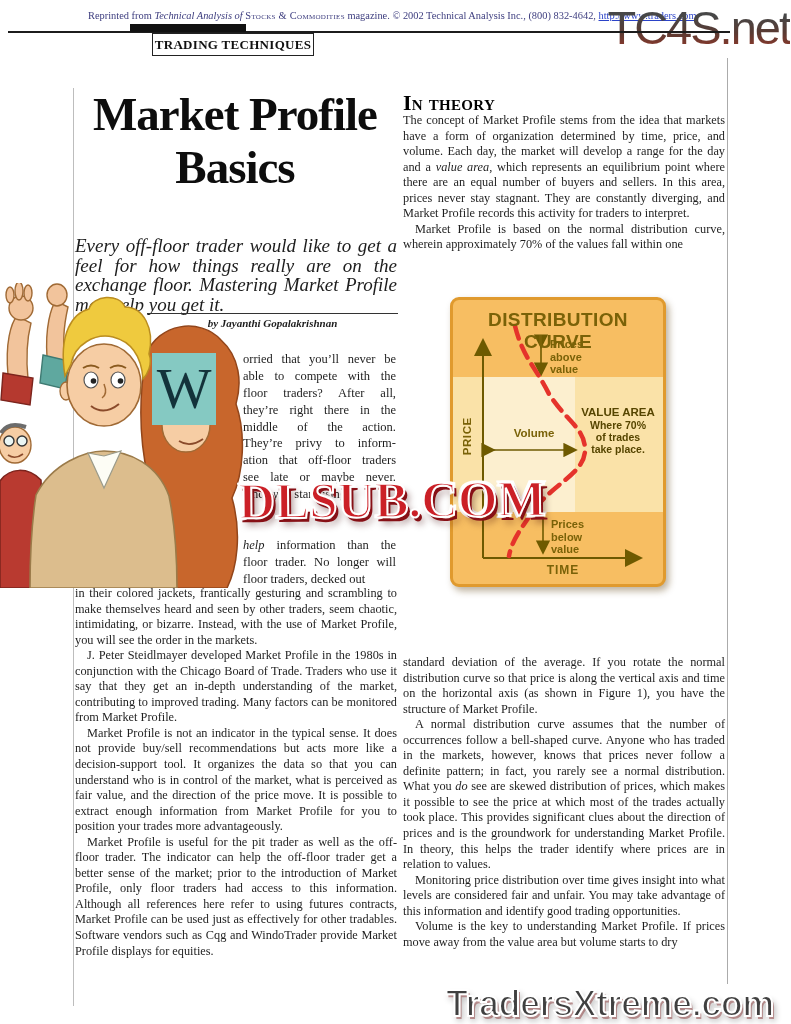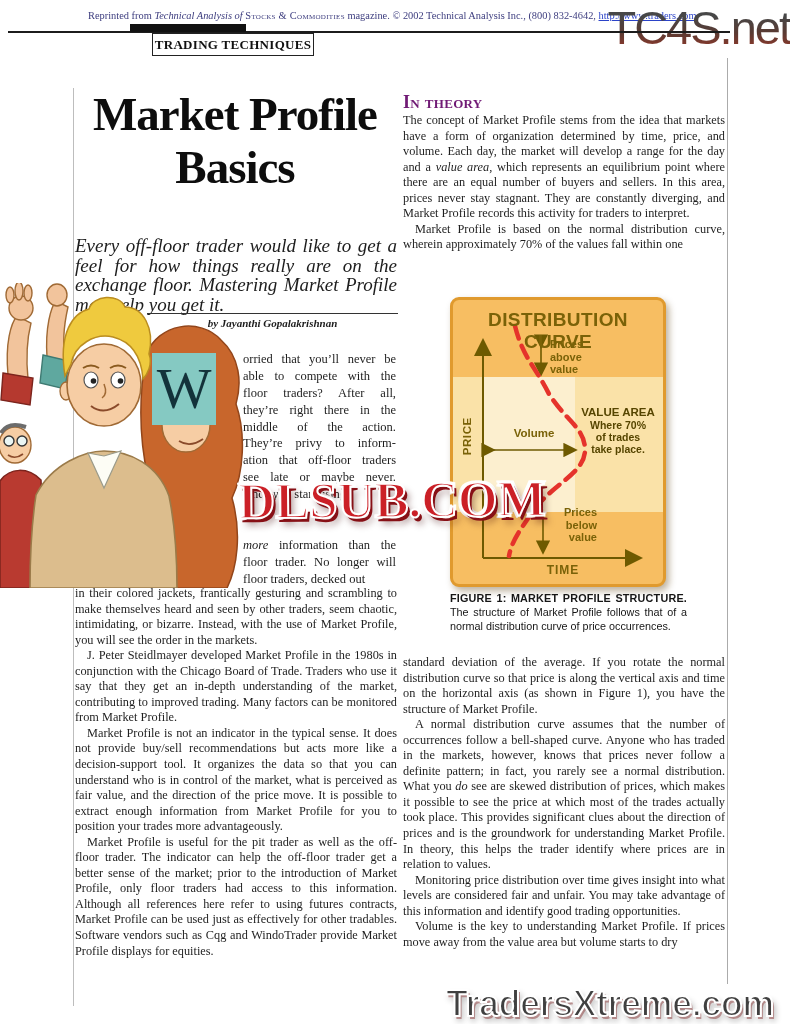--- a/index.html
+++ b/index.html
@@ -53,43 +53,43 @@
   .intro-col .ln { height:16.9px; overflow:hidden; text-align:justify; text-align-last:justify; }
   .intro-col .ln.nojust { text-align-last:left; }
 
   
   .bodycol { font-size:12.3px; line-height:15.55px; text-align:justify; color:#1e1e1e; }
   .bodycol p { margin:0; }
   .bodycol p.ind { text-indent:12px; }
   .col-left-bottom  { position:absolute; left:75px;  top:586px; width:322px; }
   .col-right-top    { position:absolute; left:403px; top:94px;  width:322px; }
   .col-right-bottom { position:absolute; left:403px; top:655px; width:322px; }
-  .heading-blue { font-weight:bold; font-variant:small-caps; color:#701a75;
-                  font-size:18px; line-height:17px; margin:0 0 2px 0; letter-spacing:.3px; }
+  .heading-blue { font-weight:bold; font-variant:small-caps; color:#000000;
+                  font-size:22px; line-height:17px; margin:0 0 2px 0; letter-spacing:.3px; }
 
   
   .figure {
     position:absolute; left:450px; top:297px; width:210px; height:284px;
     border-radius:9px; border:3px solid #e09a2e; background:#f7be62;
     box-shadow:3px 4px 7px rgba(90,60,10,.40); overflow:hidden;
   }
   .band-mid   { position:absolute; left:0; top:77px; width:210px; height:135px; background:#fae2a8; }
   .band-inner { position:absolute; left:30px; top:77px; width:92px; height:135px; background:#fcefcf; }
   .fig-svg    { position:absolute; left:0; top:0; }
   .fig-title  { position:absolute; left:0; top:9px; width:210px; text-align:center;
                 font-family:"Liberation Sans", sans-serif; font-weight:bold; font-size:19px;
                 color:#7a6208; letter-spacing:.4px; }
   .fig-label  { position:absolute; font-family:"Liberation Sans", sans-serif; font-weight:bold;
                 color:#7a6208; font-size:11px; line-height:12.5px; }
   .lbl-price  { left:-16px; top:130px; width:60px; text-align:center; transform:rotate(-90deg);
                 font-size:11.5px; letter-spacing:.6px; }
   .lbl-time   { left:30px; top:264px; width:160px; text-align:center; font-size:12px; letter-spacing:1px; }
   .lbl-above  { left:97px; top:38px; width:46px; }
   .lbl-volume { left:46px; top:127px; width:70px; text-align:center; font-size:11.5px; }
-  .lbl-below  { left:98px; top:206px; width:46px;text-align:right; }
+  .lbl-below  { left:98px; top:218px; width:46px; }
   .lbl-va     { left:124px; top:106px; width:82px; text-align:center; color:#564500; font-size:10.5px; line-height:12px; }
   .lbl-va .va-title { font-size:11.5px; line-height:13px; }
   .fig-caption { position:absolute; left:450px; top:591px; width:237px;
                  font-family:"Liberation Sans", sans-serif; font-size:10.8px; line-height:14px;
                  text-align:justify; color:#161616; }
   .fig-caption b { letter-spacing:.2px; }
 
   
   .wm-center {
     position:absolute; left:231px; top:472px; width:322px; z-index:50; text-align:center;
@@ -190,21 +190,21 @@
     <div class="ln">able to compete with the</div>
     <div class="ln">floor traders? After all,</div>
     <div class="ln">they’re right there in the</div>
     <div class="ln">middle of the action.</div>
     <div class="ln">They’re privy to inform-</div>
     <div class="ln">ation that off-floor traders</div>
     <div class="ln">see late or maybe never.</div>
     <div class="ln nojust">Once you start using</div>
     <div class="ln"></div>
     <div class="ln"></div>
-    <div class="ln"><em>more</em><span> information than the</span></div>
+    <div class="ln"><em>help</em><span> information than the</span></div>
     <div class="ln">floor trader. No longer will</div>
     <div class="ln nojust">floor traders, decked out</div>
   </div>
 
   <div class="bodycol col-left-bottom">
     <p>in their colored jackets, frantically gesturing and scrambling to make themselves heard and seen by other traders, seem chaotic, intimidating, or bizarre. Instead, with the use of Market Profile, you will see the order in the markets.</p>
     <p class="ind">J. Peter Steidlmayer developed Market Profile in the 1980s in conjunction with the Chicago Board of Trade. Traders who use it say that they get an in-depth understanding of the market, contributing to improved trading. Many factors can be monitored from Market Profile.</p>
     <p class="ind">Market Profile is not an indicator in the typical sense. It does not provide buy/sell recommendations but acts more like a decision-support tool. It organizes the data so that you can understand who is in control of the market, what is perceived as fair value, and the direction of the price move. It is possible to extract enough information from Market Profile for you to position your trades more advantageously.</p>
     <p class="ind">Market Profile is useful for the pit trader as well as the off-floor trader. The indicator can help the off-floor trader get a better sense of the market; prior to the introduction of Market Profile, only floor traders had access to this information. Although all references here refer to using futures contracts, Market Profile can be used just as effectively for other tradables. Software vendors such as Cqg and WindoTrader provide Market Profile displays for equities.</p>
   </div>
@@ -237,23 +237,20 @@
     <div class="fig-label lbl-above">Prices above value</div>
     <div class="fig-label lbl-volume">Volume</div>
     <div class="fig-label lbl-va">
       <div class="va-title">VALUE AREA</div>
       <div>Where 70%</div>
       <div>of trades</div>
       <div>take place.</div>
     </div>
     <div class="fig-label lbl-below">Prices below value</div>
   </div>
-  <div class="fig-caption">
-    <b>FIGURE 1: MARKET PROFILE STRUCTURE.</b><span> The structure of Market Profile follows that of a normal distribution curve of price occurrences.</span>
-  </div>
 
   <div class="bodycol col-right-bottom">
     <p>standard deviation of the average. If you rotate the normal distribution curve so that price is along the vertical axis and time on the horizontal axis (as shown in Figure 1), you have the structure of Market Profile.</p>
     <p class="ind"><span>A normal distribution curve assumes that the number of occurrences follow a bell-shaped curve. Anyone who has traded in the markets, however, knows that prices never follow a definite pattern; in fact, you rarely see a normal distribution. What you </span><em>do</em><span> see are skewed distribution of prices, which makes it possible to see the price at which most of the trades actually took place. This provides significant clues about the direction of prices and is the groundwork for understanding Market Profile. In theory, this helps the trader identify where prices are in relation to values.</span></p>
     <p class="ind">Monitoring price distribution over time gives insight into what levels are considered fair and unfair. You may take advantage of this information and identify good trading opportunities.</p>
     <p class="ind">Volume is the key to understanding Market Profile. If prices move away from the value area but volume starts to dry</p>
   </div>
 
   <div class="wm-center">DLSUB.COM</div>
   <div class="wm-bottom">TradersXtreme.com</div>

